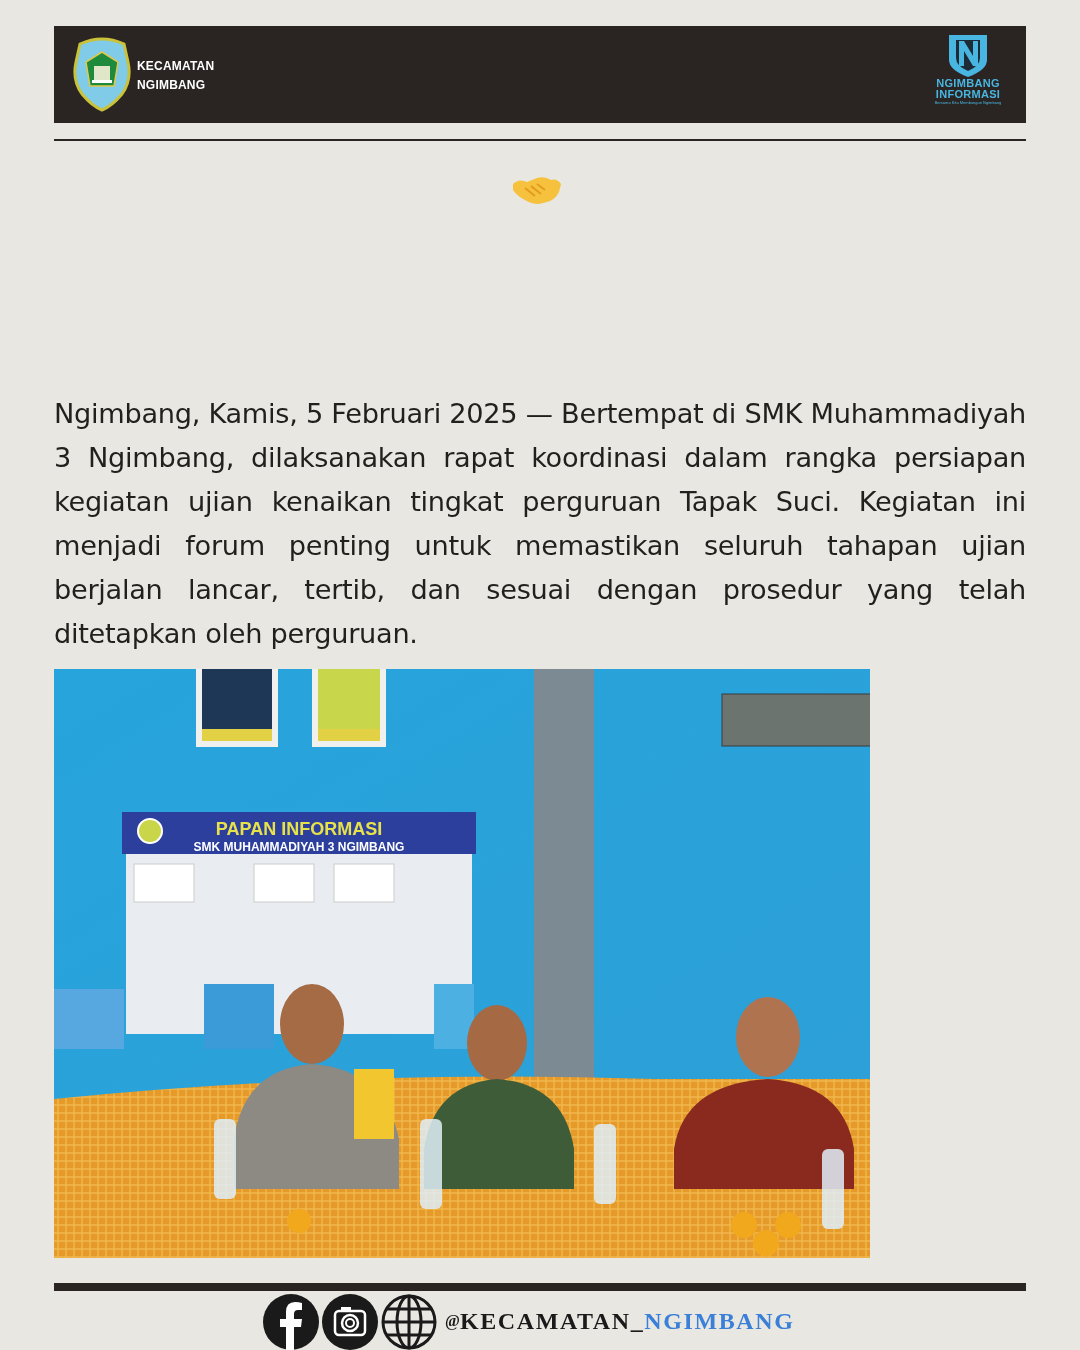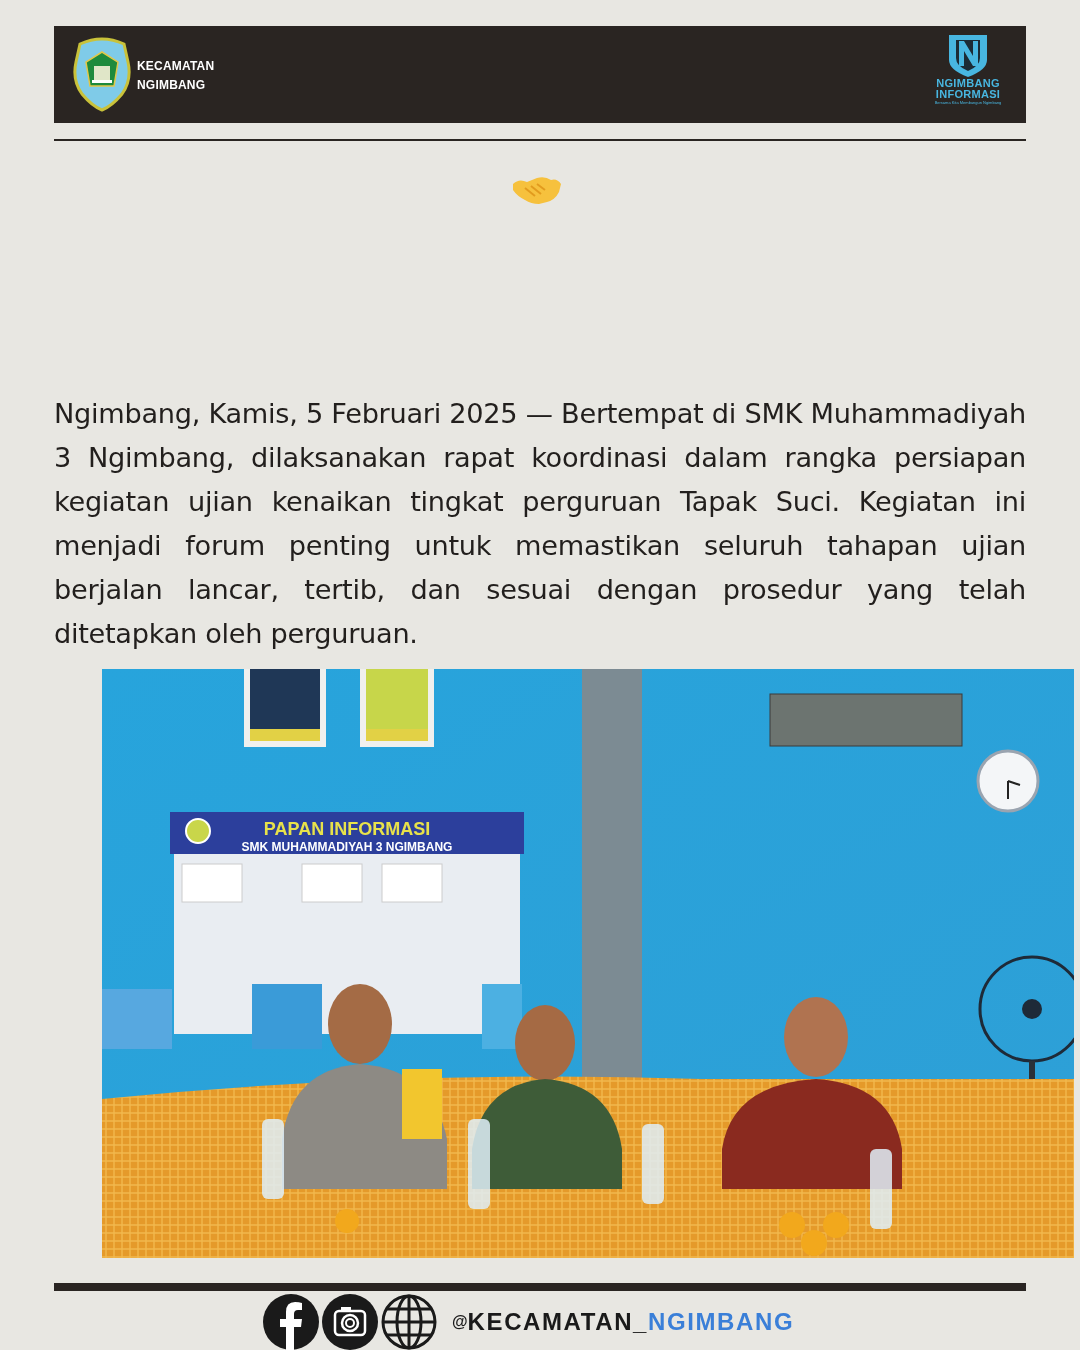--- a/index.html
+++ b/index.html
@@ -46,33 +46,33 @@
     font-size: 43px; line-height: 53px; letter-spacing: -0.6px;
     color: #221f1d;
   }
   .title .emoji { display: inline-block; width: 52px; height: 40px; vertical-align: -4px; margin-right: 6px; }
   .body-text {
     position: absolute; left: 54px; top: 346px; width: 972px;
     font-family: "DejaVu Sans", sans-serif; font-size: 27.2px; line-height: 44px;
     text-align: justify; color: #221f1d; letter-spacing: -0.3px; margin-top: 46px;
   }
   .photo {
-    position: absolute; left: 54px; top: 669px; width: 972px; height: 589px;
-    overflow: hidden; background: #2aa6dc; margin-left: 48px;
+    position: absolute; left: 54px; top: 669px; width: 816px; height: 589px;
+    overflow: hidden; background: #2aa6dc;
   }
   .divider-thick {
     position: absolute; left: 54px; top: 1283px; width: 972px; height: 8px; background: #2a2522;
   }
   .social {
     position: absolute; left: 262px; top: 1293px; height: 57px; display: flex; align-items: center;
   }
   .social .icon { width: 58px; height: 58px; margin-right: 1px; }
   .handle {
-    font-family: Liberation Sans, sans-serif; font-weight: 700; font-size: 24px;
-    letter-spacing: 1.6px; margin-left: 13px; white-space: nowrap;
+    font-family: Liberation Serif, serif; font-weight: 700; font-size: 24px;
+    letter-spacing: 1.6px; margin-left: 6px; white-space: nowrap;
   }
   .handle .at { font-size: 16px; letter-spacing: 0; vertical-align: 3px; }
   .handle .a { color: #1a1a1a; }
   .handle .b { color: #3a7fd8; }
 </style>
 </head>
 <body>
 
 <div class="header-bar">
   <svg class="logo-left" viewBox="0 0 60 76">

